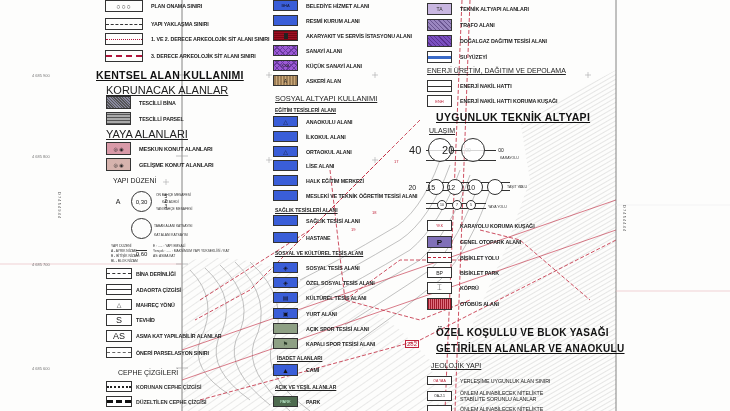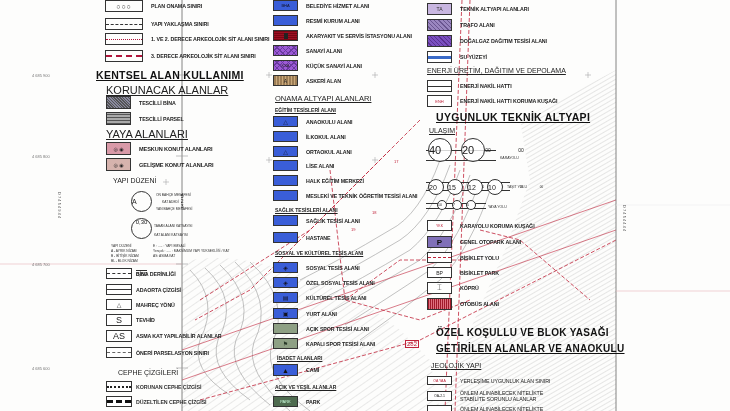--- a/index.html
+++ b/index.html
@@ -11,21 +11,21 @@
   .sym{width:38px;height:14px;border:1px solid #333;box-sizing:border-box;position:relative;flex:none;display:flex;align-items:center;justify-content:center;font-size:6px;}
   .lbl{font-size:5.3px;font-weight:bold;margin-left:8px;white-space:nowrap;color:#222;letter-spacing:-0.1px;}
   .head{position:absolute;font-weight:900;font-size:10.5px;text-decoration:underline;white-space:nowrap;letter-spacing:0.3px;color:#111;}
   .sub{position:absolute;font-size:11px;text-decoration:underline;white-space:nowrap;color:#222;}
   .subs{position:absolute;font-size:5px;font-weight:bold;text-decoration:underline;white-space:nowrap;color:#222;}
   .plain{position:absolute;font-size:7.5px;white-space:nowrap;color:#222;}
   .blue{background:#3a5ed8;}
   .purple{background:#9c5ad6;}
   .green{background:#8ea084;}
   .tiny{position:absolute;font-size:3.3px;color:#333;white-space:nowrap;}
-  .circle{position:absolute;border:1px solid #333;border-radius:50%;box-sizing:border-box;display:flex;align-items:center;font-family:"Liberation Sans",sans-serif;gap:44px;}
+  .circle{position:absolute;border:1px solid #333;border-radius:50%;box-sizing:border-box;display:flex;align-items:center;justify-content:center;font-family:"Liberation Sans",sans-serif;gap:44px;}
   .road{position:absolute;height:1px;background:#333;}
 </style>
 </head>
 <body>
 
 <div class="layer">
   <svg width="730" height="411" viewBox="0 0 730 411">
     <defs>
       <pattern id="hatch" width="6" height="6" patternUnits="userSpaceOnUse" patternTransform="rotate(55)">
         <line x1="0" y1="0" x2="0" y2="6" stroke="#9a9a9a" stroke-width="0.6"></line>
@@ -247,21 +247,21 @@
 </div>
 <div class="item" style="left:273px;top:60px;">
   <div class="sym purple" style="width:25px;height:11px;font-size:4px;background-image:repeating-linear-gradient(45deg,transparent 0 3px,#6a3aa0 3px 4px),repeating-linear-gradient(-45deg,transparent 0 3px,#6a3aa0 3px 4px);">KSA</div>
   <span class="lbl">KÜÇÜK SANAYİ ALANI</span>
 </div>
 <div class="item" style="left:273px;top:75px;">
   <div class="sym" style="width:25px;height:11px;background:repeating-linear-gradient(90deg,#9c7d55 0 2px,#c9a87a 2px 3px);font-size:5px;">A</div>
   <span class="lbl">ASKERİ ALAN</span>
 </div>
 
-<div class="sub" style="left:275px;top:94px;font-size:7.5px;">ONAMA ALTYAPI ALANLARI</div>
+<div class="sub" style="left:275px;top:94px;font-size:7.5px;">SOSYAL ALTYAPI KULLANIMI</div>
 <div class="subs" style="left:275px;top:107px;">EĞİTİM TESİSLERİ ALANI</div>
 
 <div class="item" style="left:273px;top:116px;">
   <div class="sym blue" style="width:25px;height:11px;color:#112;font-size:6px;">△</div>
   <span class="lbl">ANAOKULU ALANI</span>
 </div>
 <div class="item" style="left:273px;top:131px;">
   <div class="sym blue" style="width:25px;height:11px;"></div>
   <span class="lbl">İLKOKUL ALANI</span>
 </div>

